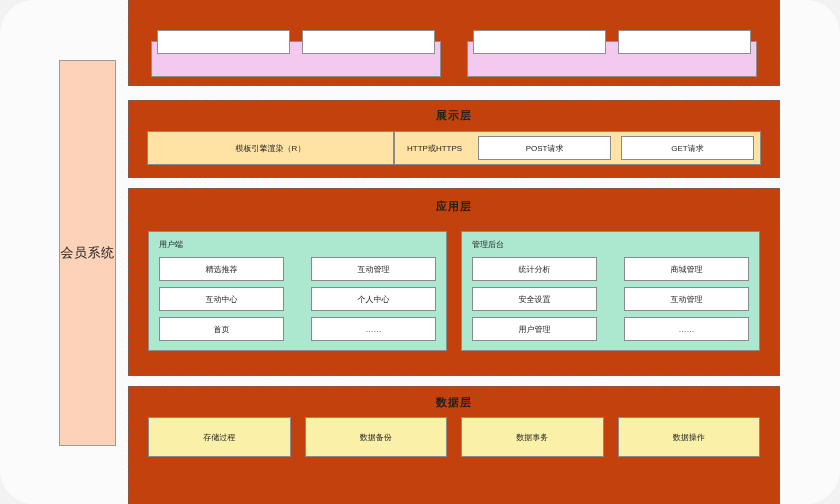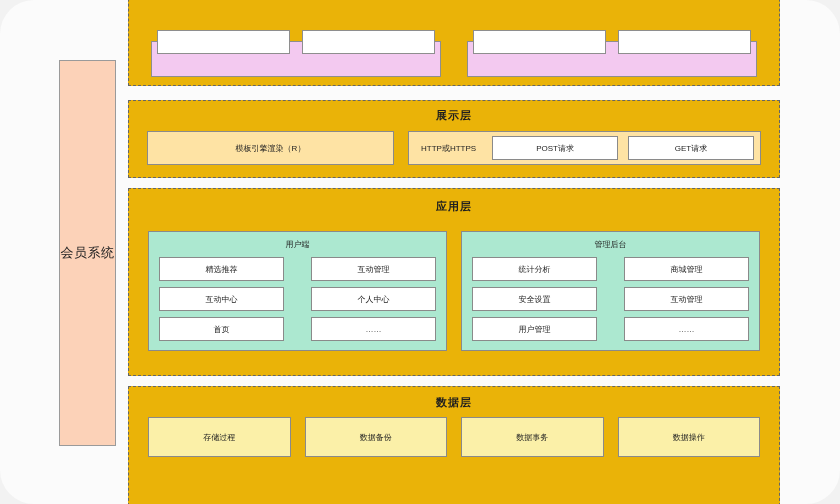--- a/index.html
+++ b/index.html
@@ -51,21 +51,21 @@
     font-size: 13px;
     color: #222;
     letter-spacing: 0.5px;
     white-space: nowrap;
   }
 
   
   .layer {
     position: absolute;
     border: 1.6px dashed #666;
-    background: #eab308;
+    background: #c2410c;
     box-sizing: border-box;
   }
   .layer-title {
     text-align: center;
     font-size: 11px;
     font-weight: bold;
     color: #1f1f1f;
     letter-spacing: 1px;
   }
 
@@ -106,21 +106,20 @@
     width: 652px;
     height: 78px;
     padding-top: 7px;
   }
   #present-row {
     position: absolute;
     left: 18px;
     right: 18px;
     top: 30px;
     display: flex;
-    gap: 14px;
   }
   .yellow-box {
     background: #fee3a4;
     border: 1.4px solid #8a8a8a;
     box-sizing: border-box;
     height: 34px;
     display: flex;
     align-items: center;
     justify-content: center;
     font-size: 8px;
@@ -174,21 +173,21 @@
     gap: 14px;
   }
   .green-panel {
     flex: 1;
     background: #ace8d0;
     border: 1.4px solid #8a8a8a;
     box-sizing: border-box;
     padding: 7px 10px 9px 10px;
   }
   .green-panel .panel-title {
-    text-align: center;
+    text-align: left;
     font-size: 8px;
     color: #1f1f1f;
     margin-bottom: 7px;
   }
   .green-panel .cell-grid {
     display: grid;
     grid-template-columns: 1fr 1fr;
     gap: 6px 27px;
   }
   .green-panel .cell {

